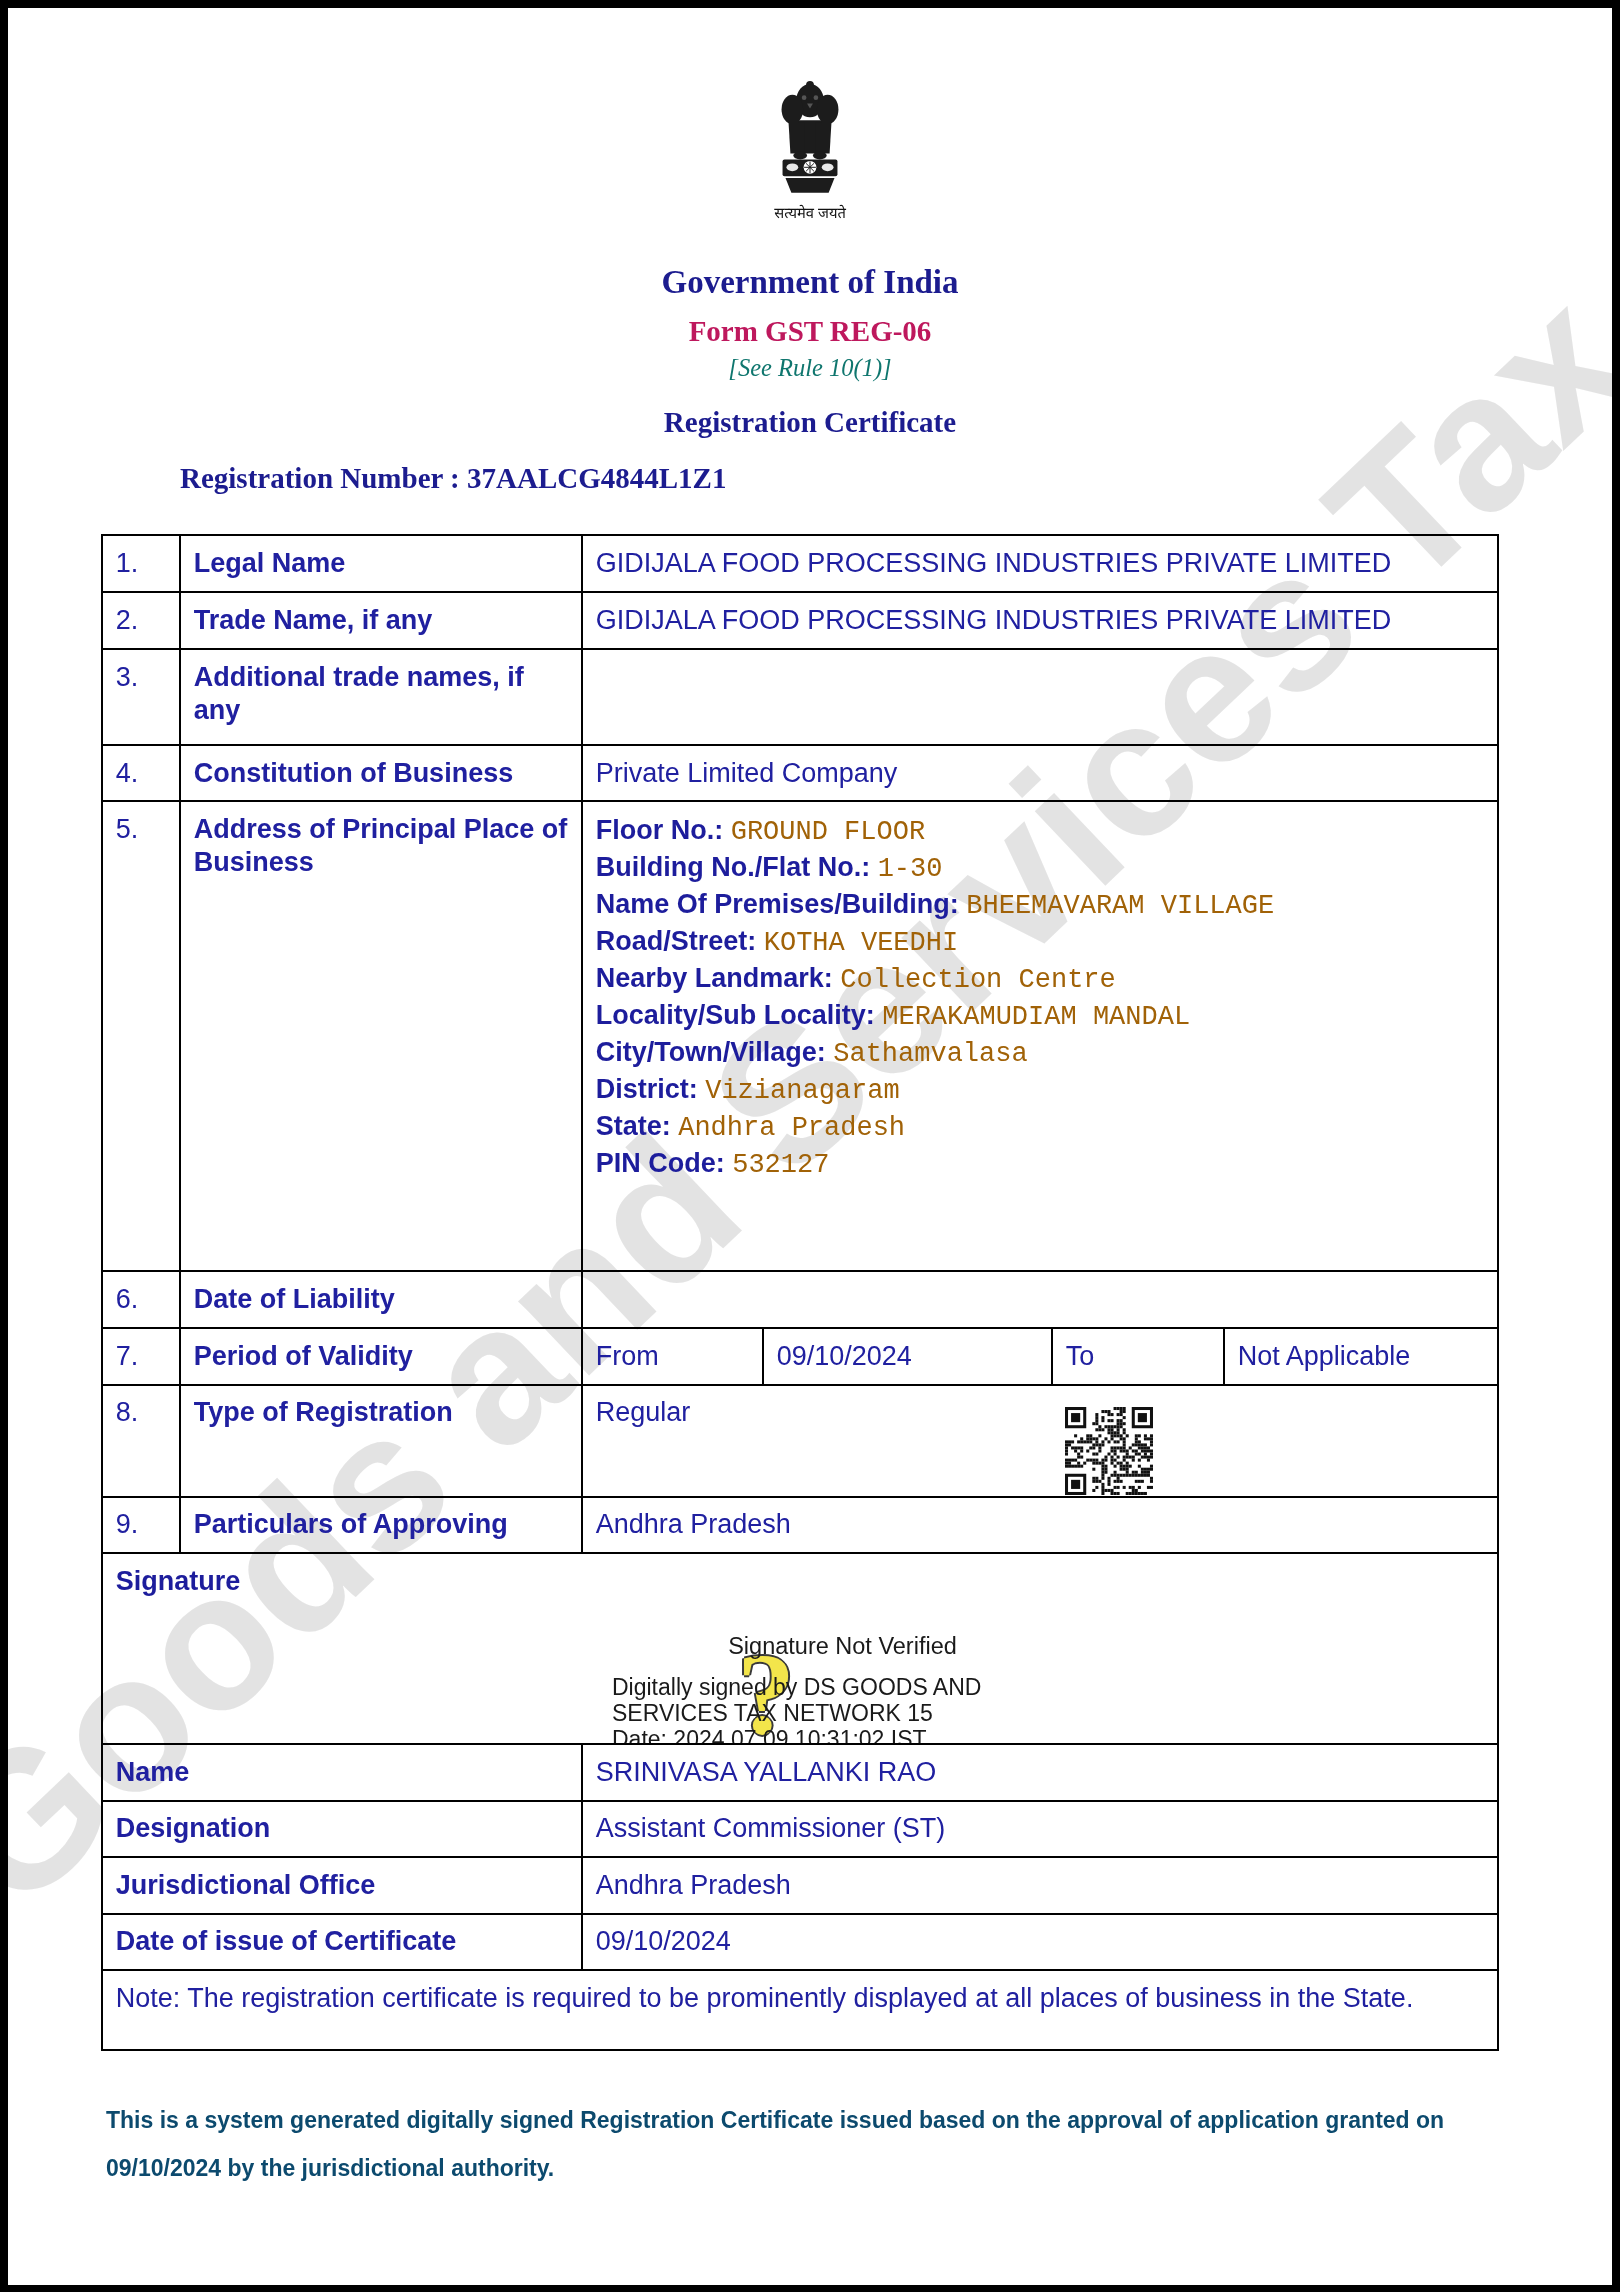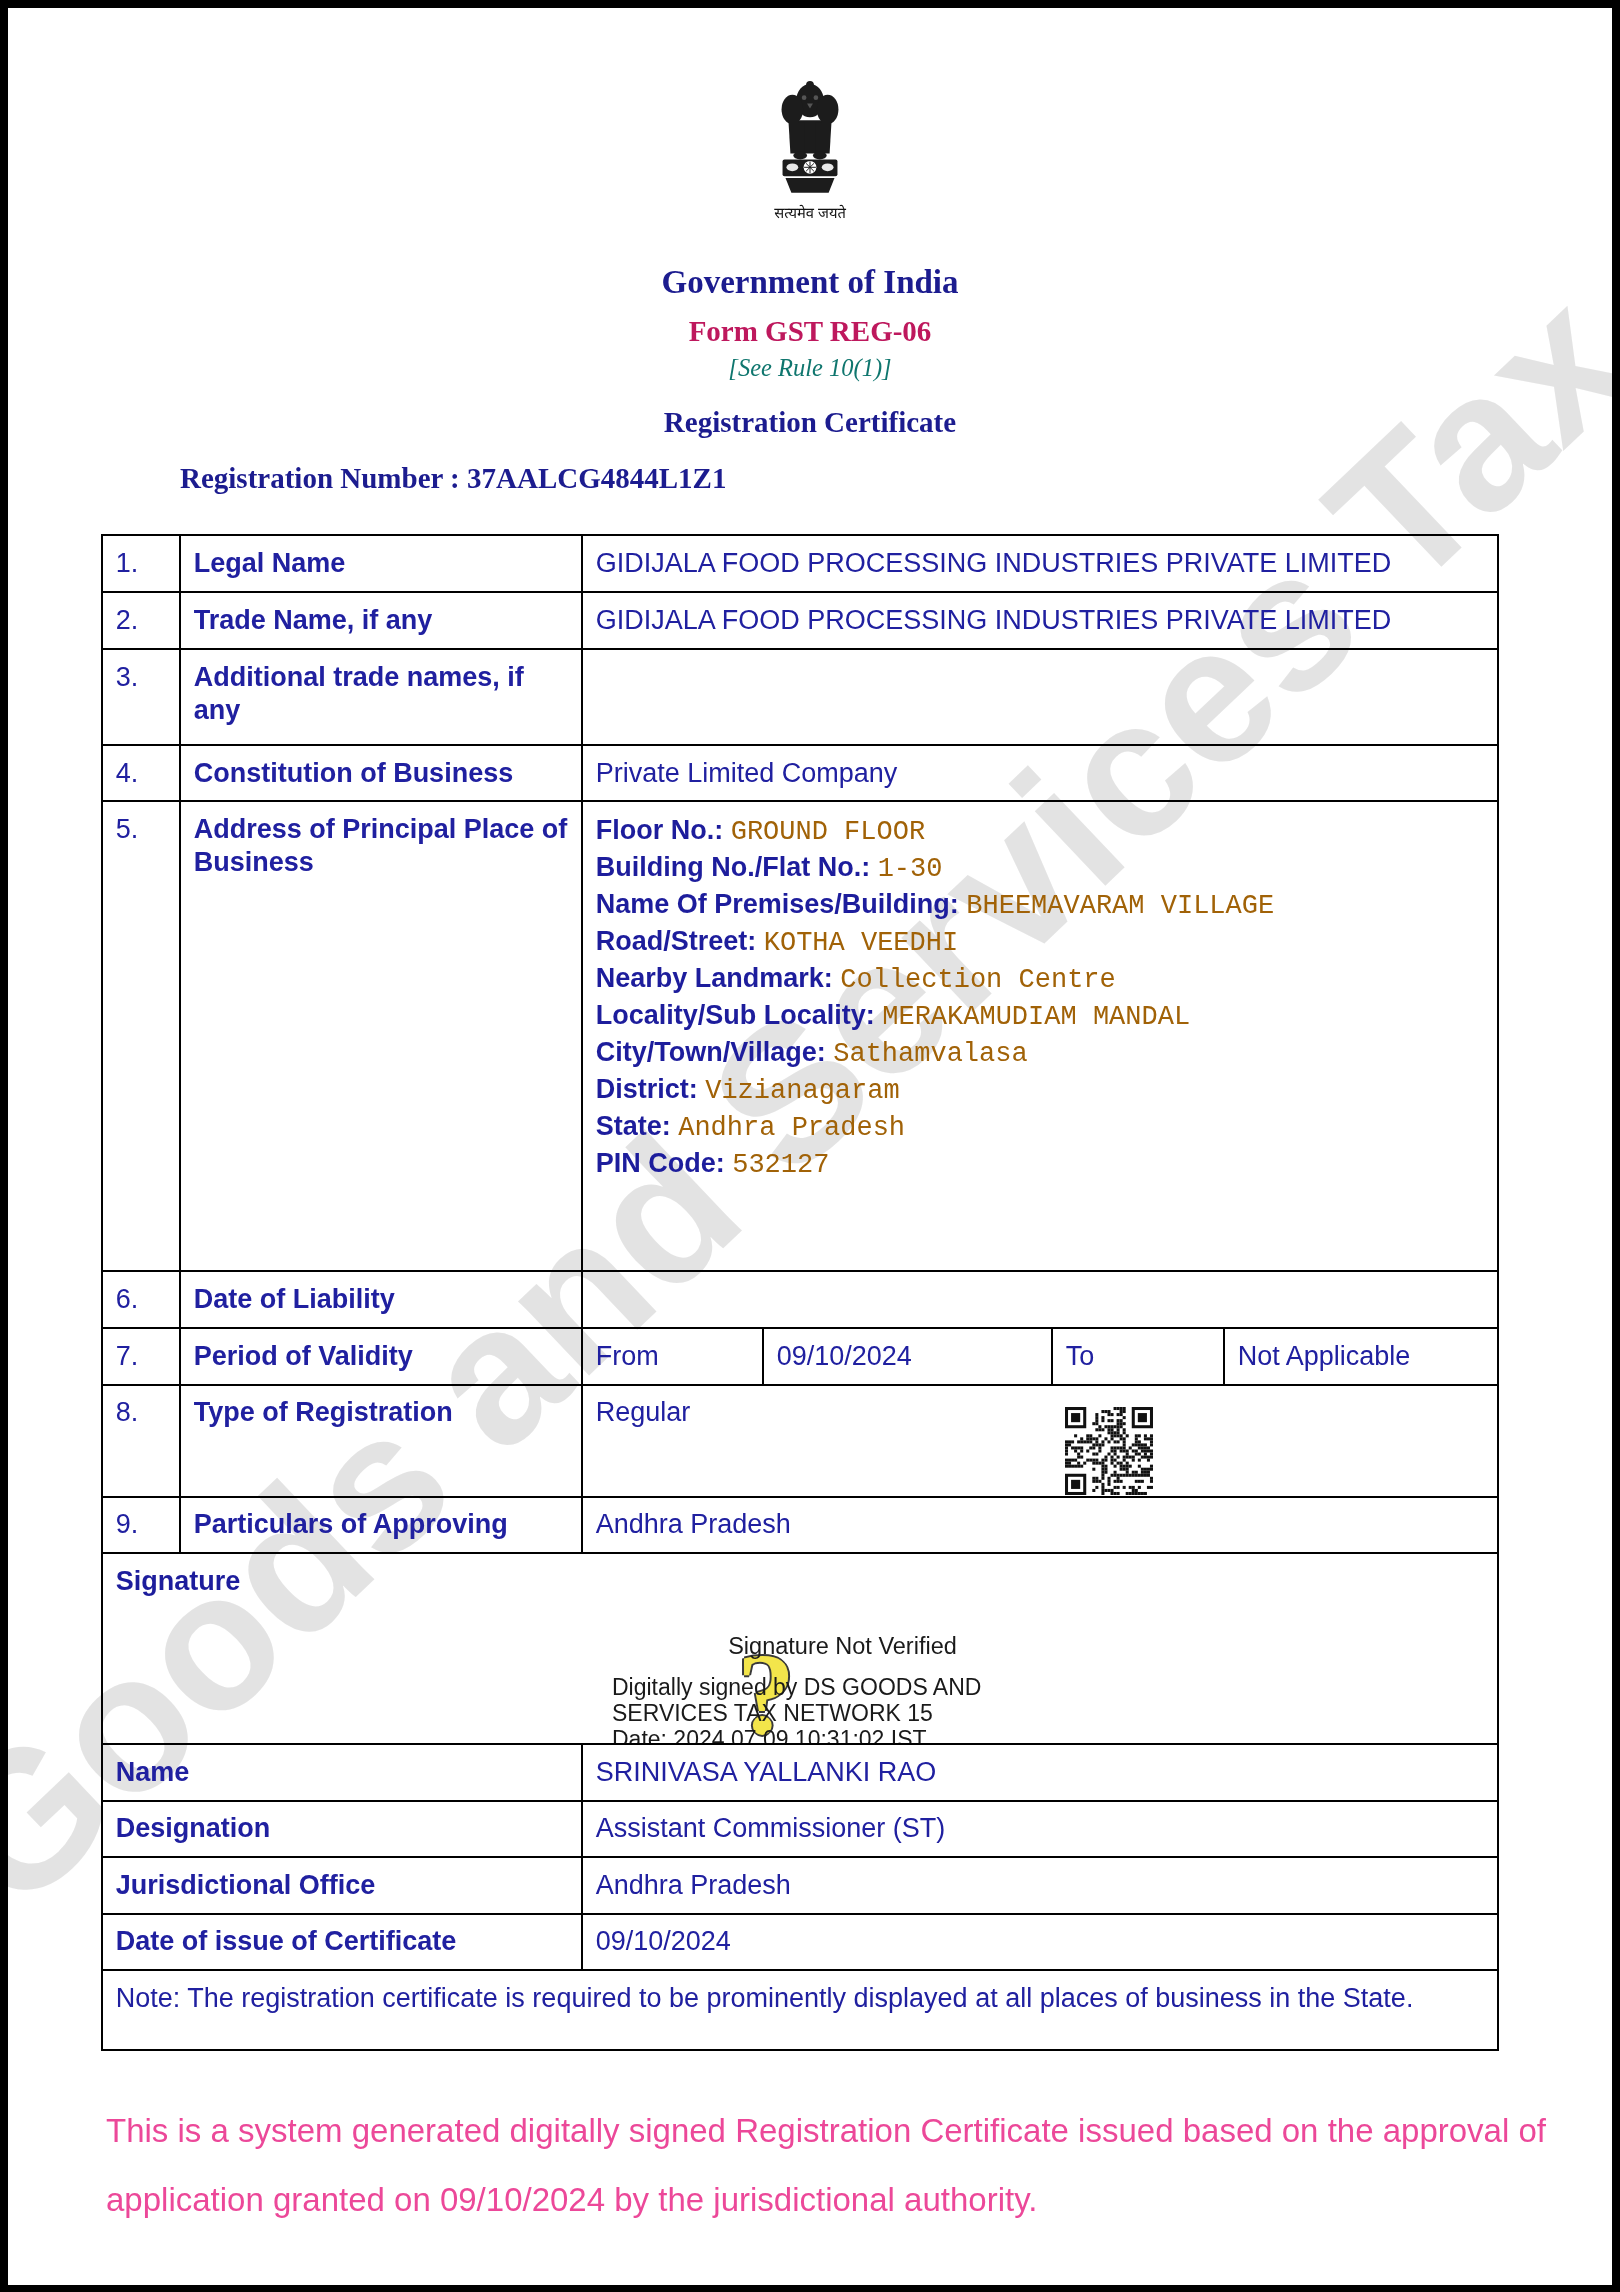--- a/index.html
+++ b/index.html
@@ -79,24 +79,24 @@
     position:absolute;left:125px;top:3.9px;z-index:1;
     font-family:"Liberation Serif",serif;font-weight:bold;font-size:116px;line-height:1;
     color:#f3e54b;
     text-shadow:2px 0 0 #3a3a3a,-2px 0 0 #3a3a3a,0 2px 0 #3a3a3a,0 -2px 0 #3a3a3a;
   }
   td.note-cell{font-size:27px;color:#2020a0;padding-top:13.7px;}
   
   .footer{
     margin:45px 0 0 98px;
     max-width:1441px;
-    font-weight:normal;
-    font-size:33px;
+    font-weight:bold;
+    font-size:23px;
     line-height:2.1;
-    color:#ec4899;
+    color:#0c4a6e;
   }
 </style>
 </head>
 <body>
 
 <div class="page">
 
   <div class="watermark">Goods and Services Tax</div>
 
   <div class="content">

